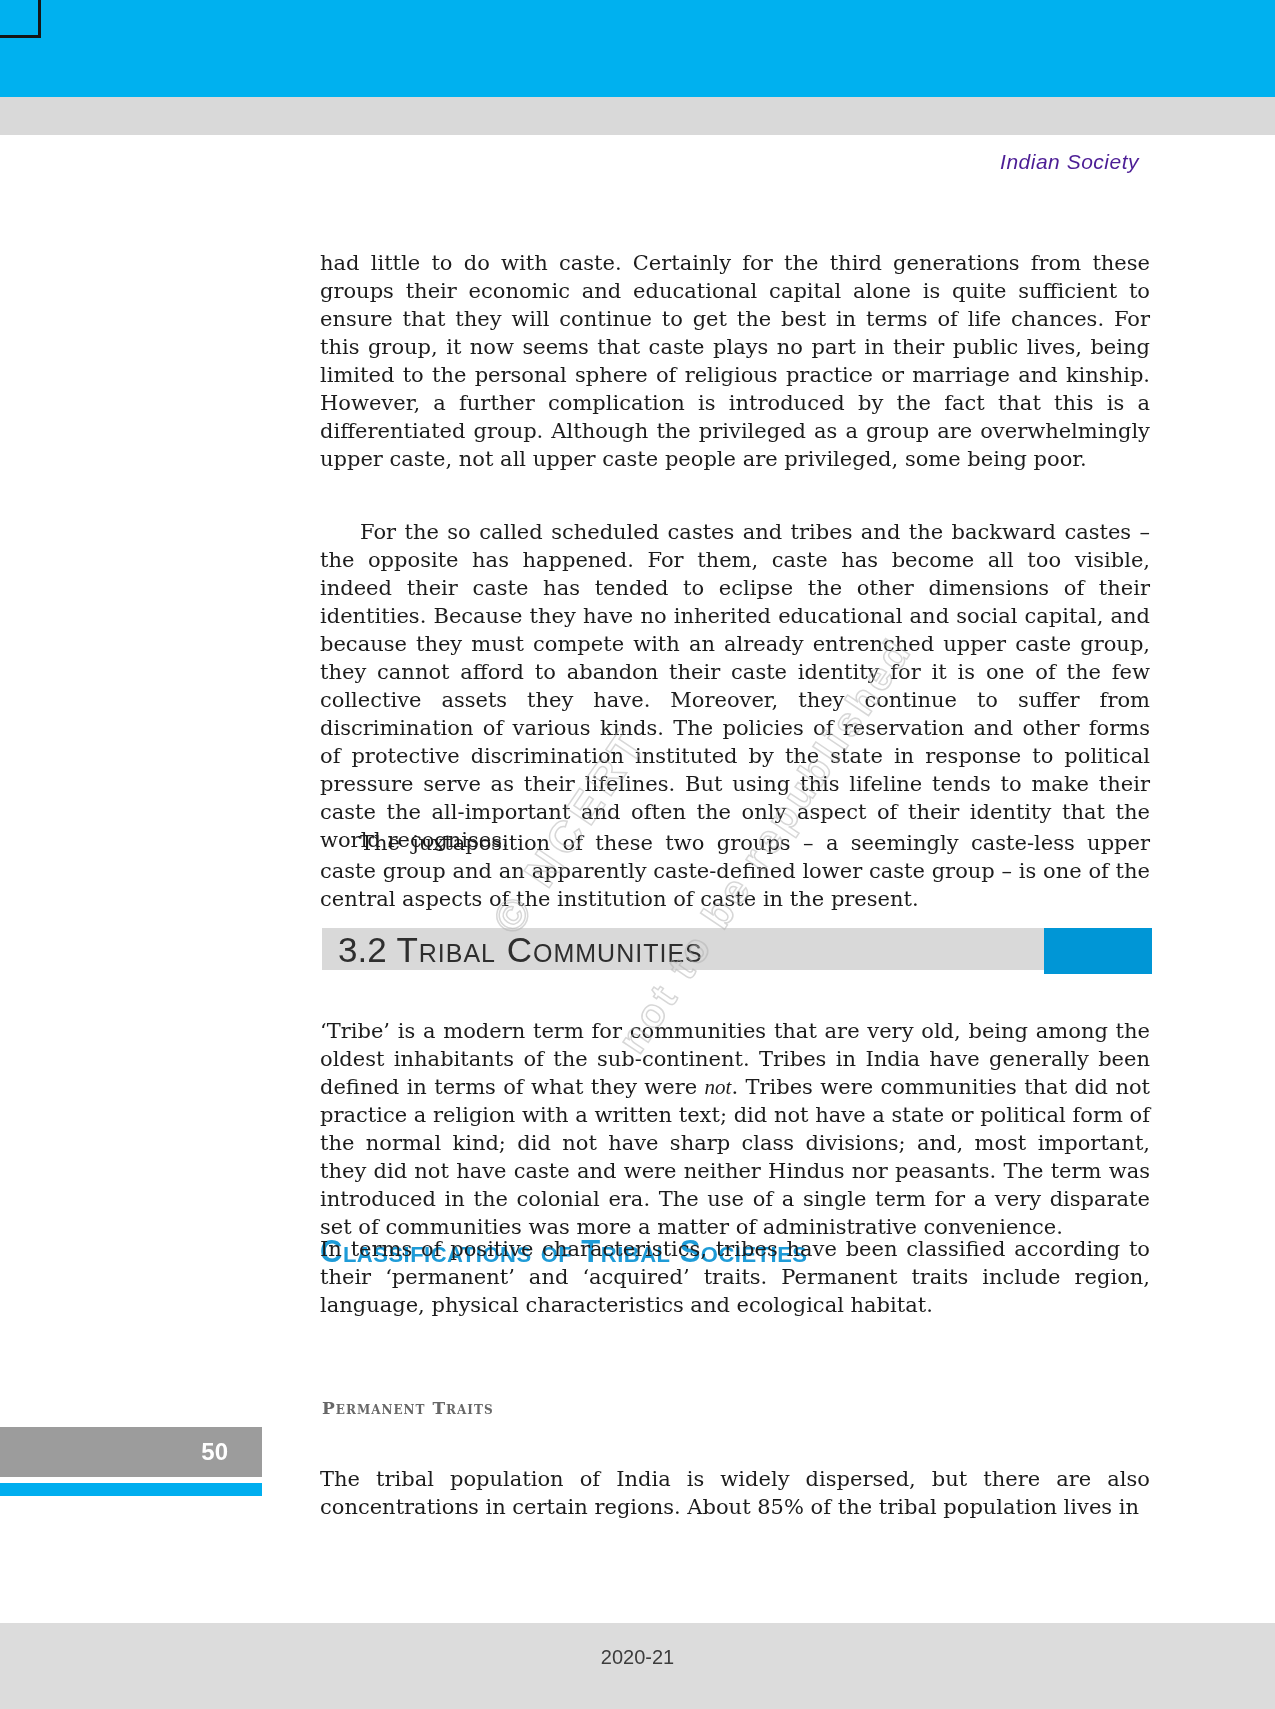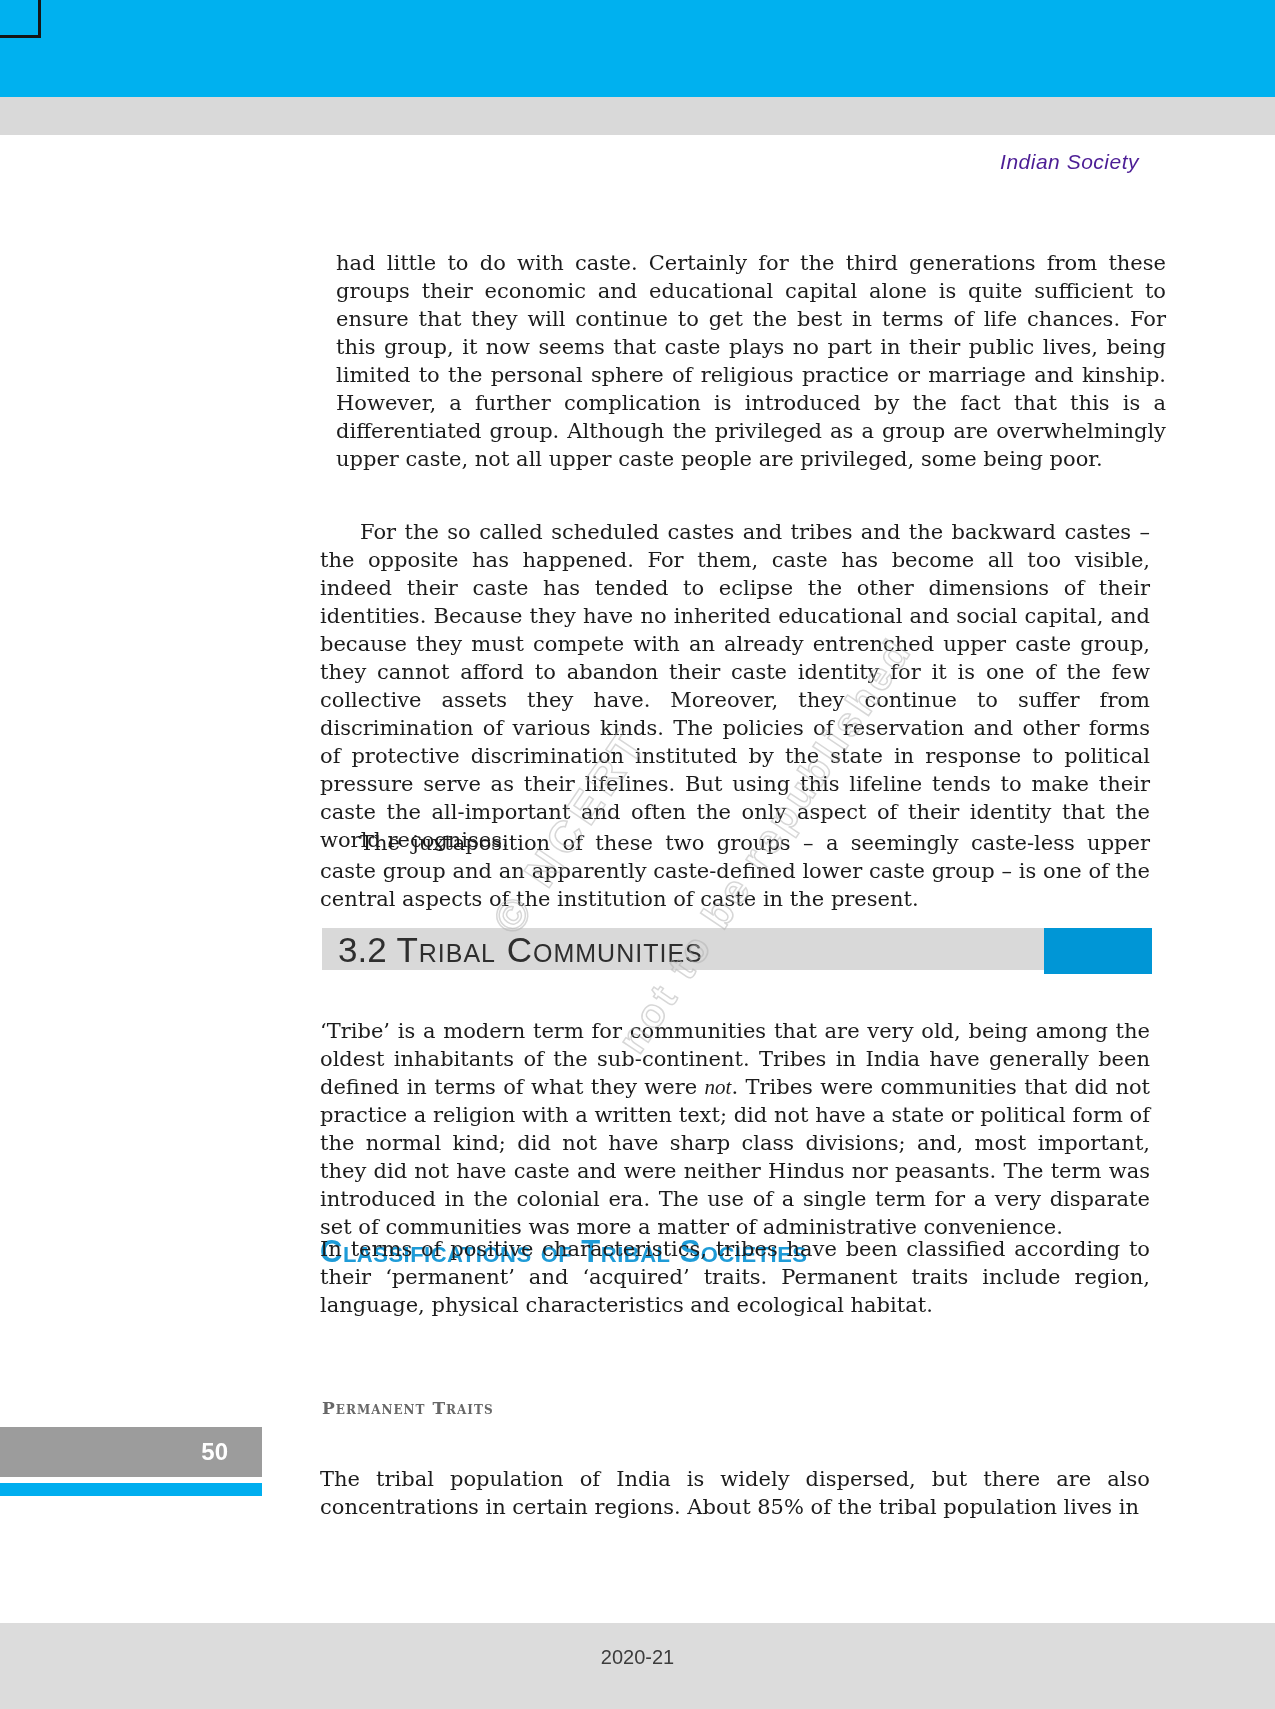--- a/index.html
+++ b/index.html
@@ -27,21 +27,21 @@
     font-style:italic; font-size:21px; color:#4c1d95; letter-spacing:0.5px;
   }
 
   
   .para {
     position:absolute; left:320px; width:830px;
     font-size:21px; line-height:28px; color:#1c1c1c;
     text-align:justify; font-family:"DejaVu Serif", serif;
   }
   .para.indent { text-indent:40px; }
-  .p1 { top:228px;margin-left:16px; }
+  .p1 { top:228px; }
   .p2 { top:497px; }
   .p3 { top:808px; }
   .p-tribal { top:996px; }
   .p-class { top:1214px; }
   .p-last { top:1444px; }
   .it { font-style:italic;font-family:Liberation Serif, serif; }
 
   
   .section-bar {
     position:absolute; left:322px; top:928px; width:722px; height:42px;

